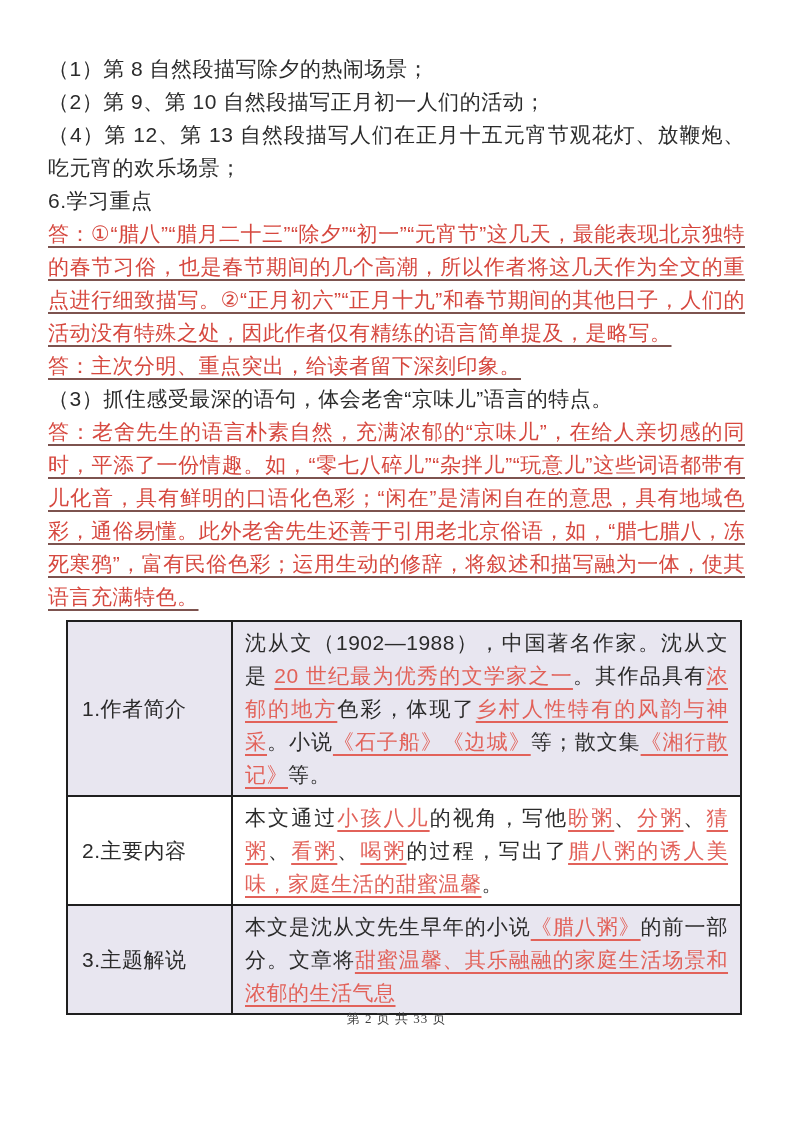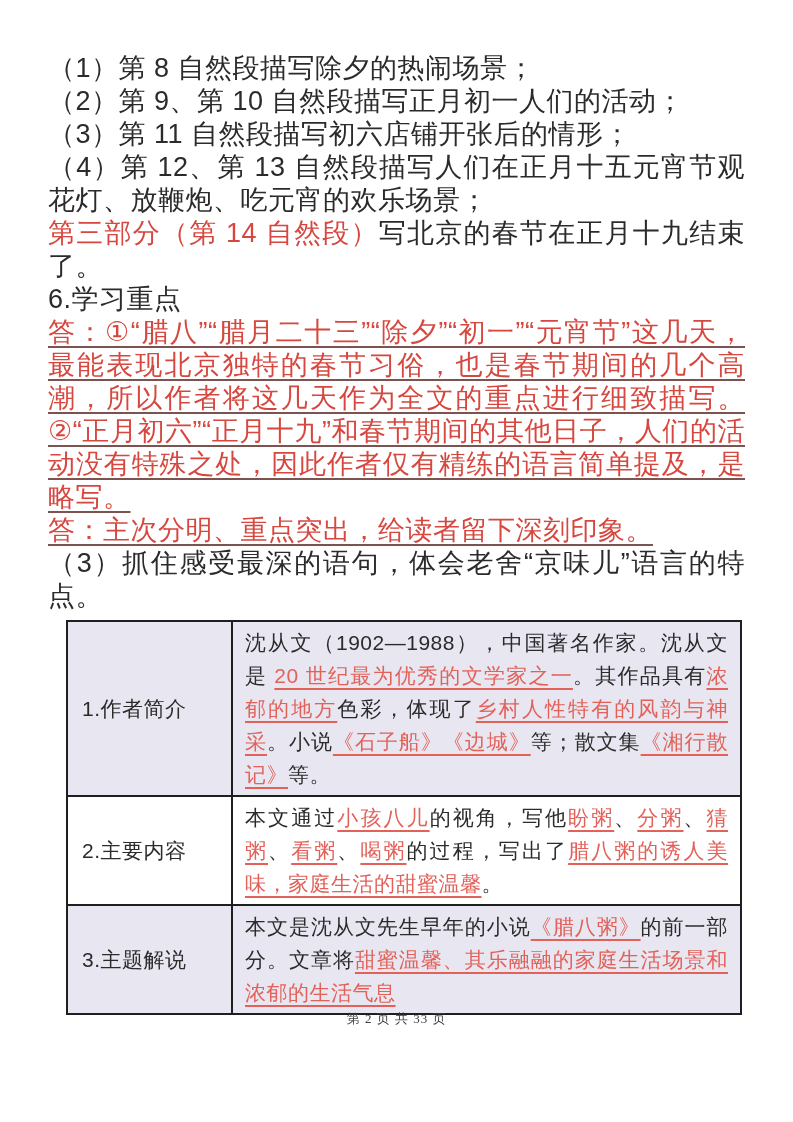--- a/index.html
+++ b/index.html
@@ -16,21 +16,21 @@
   }
   .page {
     box-sizing: border-box;
     width: 793px;
     height: 1122px;
     padding: 52px 48px 0 48px;
     position: relative;
   }
   .doc-body p {
     margin: 0;
-    font-size: 27px;
+    font-size: 21px;
     line-height: 33px;
     text-align: justify;
     color: var(--text-black, #2b2b2b);
     letter-spacing: 0.5px;
   }
   
   .seg-b  { color: var(--text-black, #2b2b2b); }
   .seg-r  { color: var(--body-red, #d6483f); }
   .seg-ru {
     color: var(--body-red, #d6483f);
@@ -85,27 +85,26 @@
     letter-spacing: 1px;
   }
 </style>
 </head>
 <body>
 
 <div class="page">
   <div class="doc-body">
       <p><span class="seg-b">（1）第 8 自然段描写除夕的热闹场景；</span></p>
       <p><span class="seg-b">（2）第 9、第 10 自然段描写正月初一人们的活动；</span></p>
-      <p><span class="seg-b">（3）第 11 自然段描写初六店铺开张后的情形；</span></p>
       <p><span class="seg-b">（4）第 12、第 13 自然段描写人们在正月十五元宵节观花灯、放鞭炮、吃元宵的欢乐场景；</span></p>
-      <p><span class="seg-r">第三部分（第 14 自然段）</span><span class="seg-b">写北京的春节在正月十九结束了。</span></p>
       <p><span class="seg-b">6.学习重点</span></p>
       <p><span class="seg-ru">答：①“腊八”“腊月二十三”“除夕”“初一”“元宵节”这几天，最能表现北京独特的春节习俗，也是春节期间的几个高潮，所以作者将这几天作为全文的重点进行细致描写。②“正月初六”“正月十九”和春节期间的其他日子，人们的活动没有特殊之处，因此作者仅有精练的语言简单提及，是略写。</span></p>
       <p><span class="seg-ru">答：主次分明、重点突出，给读者留下深刻印象。</span></p>
       <p><span class="seg-b">（3）抓住感受最深的语句，体会老舍“京味儿”语言的特点。</span></p>
+      <p><span class="seg-ru">答：老舍先生的语言朴素自然，充满浓郁的“京味儿”，在给人亲切感的同时，平添了一份情趣。如，“零七八碎儿”“杂拌儿”“玩意儿”这些词语都带有儿化音，具有鲜明的口语化色彩；“闲在”是清闲自在的意思，具有地域色彩，通俗易懂。此外老舍先生还善于引用老北京俗语，如，“腊七腊八，冻死寒鸦”，富有民俗色彩；运用生动的修辞，将叙述和描写融为一体，使其语言充满特色。</span></p>
     </div>
   <table class="summary-table">
     <tbody>
         <tr class="shaded">
           <td class="label-cell">1.作者简介</td>
           <td class="content-cell"><span class="seg-tb">沈从文（1902—1988），中国著名作家。沈从文是 </span><span class="seg-tru">20 世纪最为优秀的文学家之一</span><span class="seg-tb">。其作品具有</span><span class="seg-tru">浓郁的地方</span><span class="seg-tb">色彩，体现了</span><span class="seg-tru">乡村人性特有的风韵与神采</span><span class="seg-tb">。小说</span><span class="seg-tru">《石子船》《边城》</span><span class="seg-tb">等；散文集</span><span class="seg-tru">《湘行散记》</span><span class="seg-tb">等。</span></td>
         </tr>
         <tr>
           <td class="label-cell">2.主要内容</td>
           <td class="content-cell"><span class="seg-tb">本文通过</span><span class="seg-tru">小孩八儿</span><span class="seg-tb">的视角，写他</span><span class="seg-tru">盼粥</span><span class="seg-tb">、</span><span class="seg-tru">分粥</span><span class="seg-tb">、</span><span class="seg-tru">猜粥</span><span class="seg-tb">、</span><span class="seg-tru">看粥</span><span class="seg-tb">、</span><span class="seg-tru">喝粥</span><span class="seg-tb">的过程，写出了</span><span class="seg-tru">腊八粥的诱人美味，家庭生活的甜蜜温馨</span><span class="seg-tb">。</span></td>

